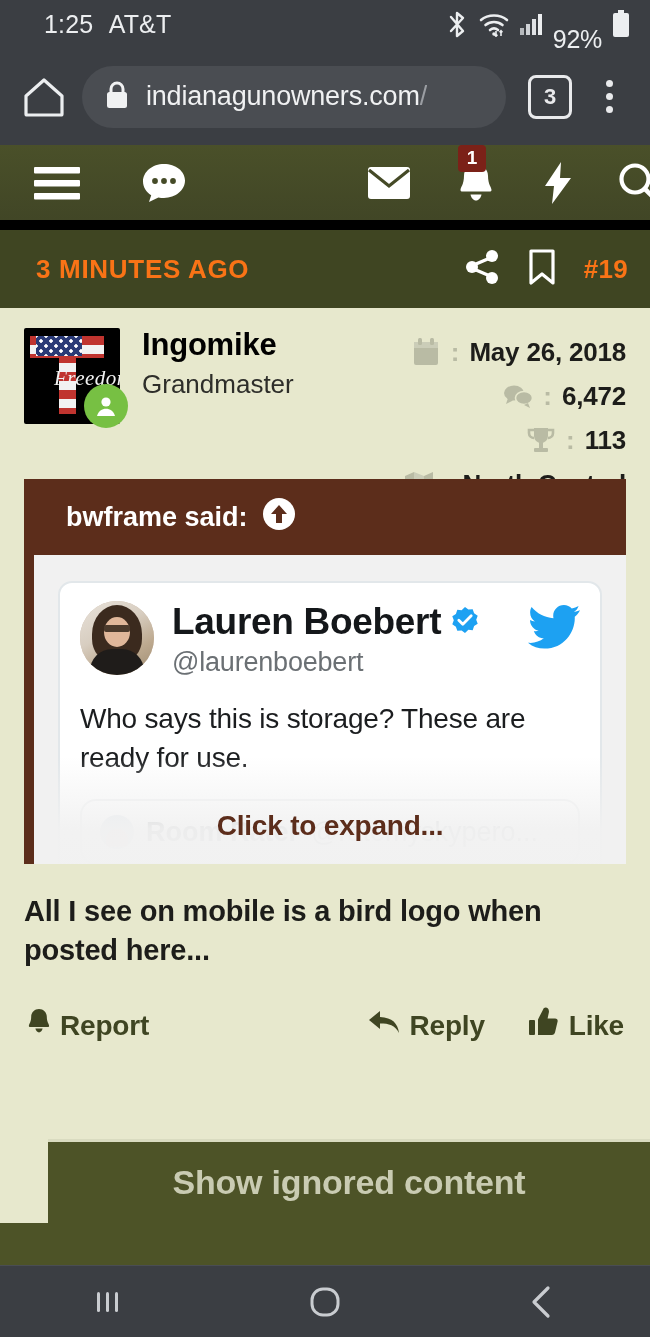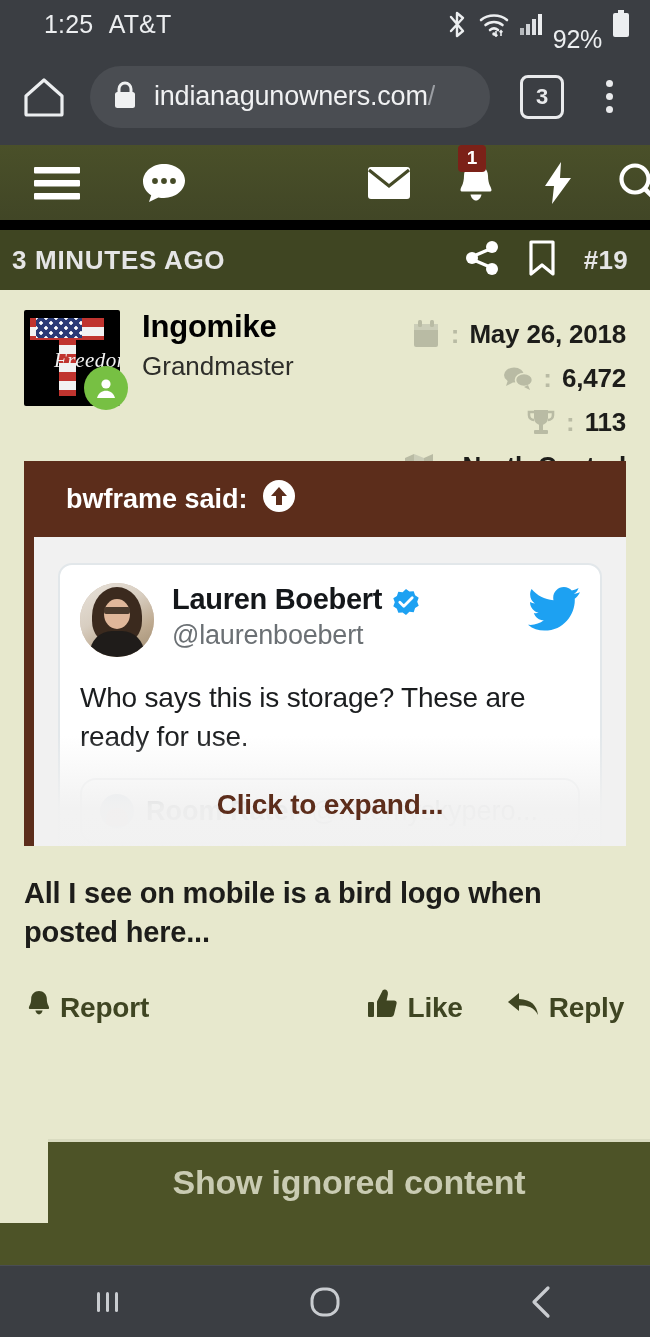--- a/index.html
+++ b/index.html
@@ -18,21 +18,21 @@
     padding: 0 20px 0 44px; flex: 0 0 auto;
   }
   .sb-left { font-size: 25px; letter-spacing: .2px; font-weight: 400; color:#eceef0; }
   .sb-right { display: flex; align-items: center; gap: 10px; }
   .sb-right svg { display: block; }
   .sb-batt { font-size: 25px; font-weight: 500; color:#eceef0; letter-spacing:-.3px;margin-top:30px;}
 
   
   .browserbar {
     height: 97px; background: #3b3e43;
-    display: flex; align-items: center; padding: 0 18px 0 20px; gap: 22px;
+    display: flex; align-items: center; padding: 0 18px 0 20px; gap: 14px;
     flex: 0 0 auto;
   }
   .home-btn { width: 48px; height: 48px; display:flex; align-items:center; justify-content:center; flex:0 0 auto;}
   .urlpill {
     flex: 1 1 auto; height: 62px; background: #4a4d52; border-radius: 31px;
     display: flex; align-items: center; padding: 0 22px; gap: 16px; overflow:hidden;
     min-width: 0;
   }
   .urltext {
     color: #f0f1f2; font-size: 27px; white-space: nowrap; overflow: hidden;
@@ -69,23 +69,23 @@
   .badge {
     position: absolute; top: -16px; left: 2px; min-width: 28px; height: 27px;
     background: #7b2118; color: #fff; border-radius: 4px;
     font-size: 19px; font-weight: 700; display: flex; align-items: center; justify-content: center;
     padding: 0 5px;
   }
   .navdivider { height: 10px; background: #000; flex: 0 0 auto; }
 
   
   .postheader {
-    height: 60px; background: #3f4522; flex: 0 0 auto;
+    height: 78px; background: #3f4522; flex: 0 0 auto;
     display: flex; align-items: center; justify-content: space-between;
-    padding: 0 22px 0 12px; color: #e5e5e5;
+    padding: 0 22px 0 36px; color: #f97316;
   }
   .ph-time { font-size: 26px; font-weight: 700; letter-spacing: .7px; }
   .ph-right { display: flex; align-items: center; gap: 28px; }
   .ph-num { font-size: 26px; font-weight: 700; letter-spacing: .3px; }
 
   
   .postbody { background: #e7e8cd; flex: 1 1 auto; padding: 0 24px; position: relative; overflow:hidden;}
 
   .userrow { display: flex; padding-top: 20px; }
   .avatarwrap { position: relative; width: 96px; height: 96px; flex: 0 0 auto; }
@@ -157,22 +157,22 @@
     width: 74px; height: 74px; border-radius: 50%; flex: 0 0 auto; overflow:hidden;
     position:relative; background:#cbb9a6;
   }
   .tw-pfp .bg { position:absolute; inset:0; background:linear-gradient(150deg,#e8e2da 0%,#d8cec1 40%,#bda98f 70%,#9c8a70 100%); }
   .tw-pfp .hair{ position:absolute; left:12px; top:4px; width:50px; height:58px; border-radius:50% 50% 42% 42%; background:#3b2a1e; }
   .tw-pfp .face{ position:absolute; left:24px; top:16px; width:26px; height:30px; border-radius:50%; background:#e0b79a; }
   .tw-pfp .glas{ position:absolute; left:24px; top:24px; width:26px; height:7px; background:#4b3a2c; border-radius:2px;}
   .tw-pfp .body{ position:absolute; left:10px; bottom:0; width:54px; height:26px; border-radius:22px 22px 0 0; background:#1f1c1a; }
   .tw-names { padding-left: 18px; flex: 1 1 auto; min-width: 0;}
   .tw-name {
-    display: flex; align-items: flex-end; gap: 10px;
-    font-size: 29px; font-weight: 700; color: #14171a; letter-spacing:-.3px;
+    display: flex; align-items: flex-start; gap: 10px;
+    font-size: 37px; font-weight: 700; color: #14171a; letter-spacing:-.3px;
   }
   .verified { width: 28px; height: 28px; flex: 0 0 auto; }
   .tw-handle { font-size: 27px; color: #6b7074; margin-top: 4px; letter-spacing:-.2px;}
   .tw-bird { margin-left: auto; flex: 0 0 auto; padding-top: 4px;}
   .tw-text {
     margin-top: 22px; font-size: 28px; line-height: 1.38; color: #1b1d1f;
     letter-spacing:-.2px;
   }
   .tw-quoted {
     margin-top: 22px; border: 2px solid #e6e9eb; border-radius: 16px;
@@ -496,35 +496,35 @@
           <svg width="26" height="30" viewBox="0 0 26 30">
             <path d="M13 2c-4.3 0-7.8 3.4-7.8 7.6 0 5.9-2.3 7.4-2.3 9.3 0 .66.5 1.05 1.3 1.05h17.6c.8 0 1.3-.4 1.3-1.05 0-1.9-2.3-3.4-2.3-9.3C20.8 5.4 17.3 2 13 2z" fill="#3f4522"></path>
             <path d="M9.4 21.6c.45 2.35 1.9 3.9 3.6 3.9s3.15-1.55 3.6-3.9z" fill="#3f4522"></path>
           </svg>
         </span>
         <span>Report</span>
       </div>
       <div class="act-right">
         <div class="act">
           <span>
+            <svg width="34" height="28" viewBox="0 0 34 28">
+              <path d="M12 3L1 12l11 9v-5.4c9 0 15 1.6 19 9.4-1.2-9.6-6.6-15.4-19-16z" fill="#3f4522"></path>
+            </svg>
+          </span>
+          <span>Reply</span>
+        </div>
+        <div class="act">
+          <span>
             <svg width="32" height="30" viewBox="0 0 32 30">
               <rect x="0" y="13" width="6" height="15" rx="1" fill="#3f4522"></rect>
               <path d="M9 28h14a3 3 0 0 0 3-2.4l2.6-11A2.6 2.6 0 0 0 26 11.4h-7.4l1.3-6.2C20.3 2.6 18.7.6 16.6.6c-1.2 0-2 .7-2.5 1.8L9 12.4z" fill="#3f4522"></path>
             </svg>
           </span>
           <span>Like</span>
         </div>
-        <div class="act">
-          <span>
-            <svg width="34" height="28" viewBox="0 0 34 28">
-              <path d="M12 3L1 12l11 9v-5.4c9 0 15 1.6 19 9.4-1.2-9.6-6.6-15.4-19-16z" fill="#3f4522"></path>
-            </svg>
-          </span>
-          <span>Reply</span>
-        </div>
       </div>
     </div>
 
   </div>
 
   <div class="ignored">
     <span>Show ignored content</span>
   </div>
   <div class="ignoredpad"></div>
 

